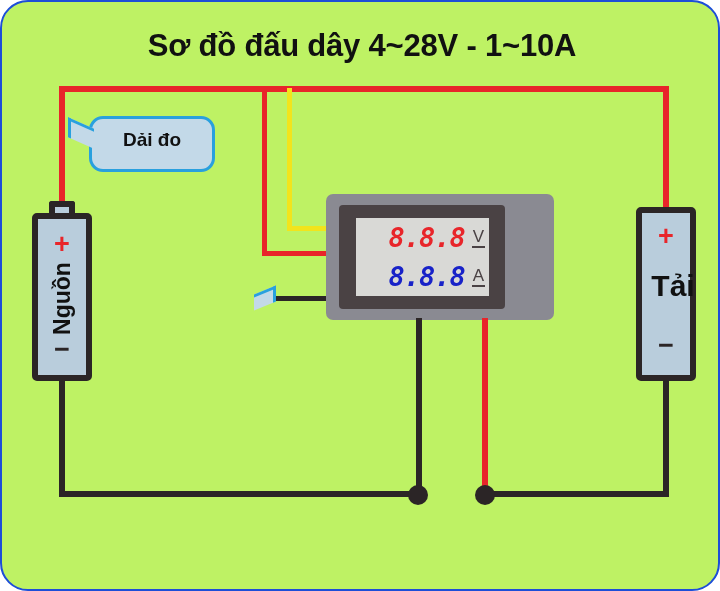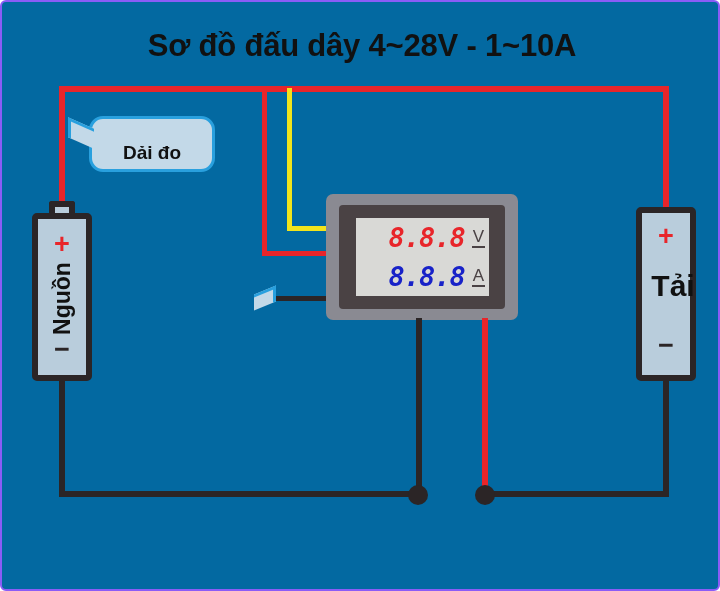--- a/index.html
+++ b/index.html
@@ -4,23 +4,23 @@
 <style>
   html, body {
     margin: 0;
     padding: 0;
     background: #ffffff;
   }
   #canvas {
     position: relative;
     width: 720px;
     height: 591px;
-    background: #0369a1;
-    border: 2px solid #8b5cf6;
-    border-radius: 6px;
+    background: #bef264;
+    border: 2px solid #1d4ed8;
+    border-radius: 28px;
     box-sizing: border-box;
     overflow: hidden;
     font-family: "Liberation Sans", sans-serif;
   }
 
   
   #title {
     position: absolute;
     left: 0;
     top: 26px;
@@ -89,21 +89,21 @@
     color: #111111;
     font-weight: bold;
   }
   .callout .line-red { color: #e8252a; }
 
   
   #meter-outer {
     position: absolute;
     left: 324px;
     top: 192px;
-    width: 192px;
+    width: 228px;
     height: 126px;
     background: #8a8a92;
     border-radius: 7px;
     box-sizing: border-box;
   }
   #meter-inner {
     position: absolute;
     left: 13px;
     top: 11px;
     width: 166px;
@@ -210,21 +210,21 @@
     <span class="vert-label" style="left:-22px; top:66px; width:92px; font-size:23px; transform:rotate(-90deg);">Nguồn</span>
     <span class="sign sign-minus-dark" style="left:0; bottom:12px; width:48px; font-size:27px;">−</span>
   </div>
 
   <div class="term-box" style="left:634px; top:205px; width:60px; height:174px;">
     <span class="sign sign-plus-red" style="left:0; top:10px; width:48px; font-size:27px;">+</span>
     <span class="sign" style="left:7px; top:58px; width:48px; font-size:30px; color:#111111;">Tải</span>
     <span class="sign sign-minus-dark" style="left:0; bottom:16px; width:48px; font-size:27px;">−</span>
   </div>
 
-  <div class="callout" style="left:87px; top:114px; width:126px; height:56px; padding-top:22px;">
+  <div class="callout" style="left:87px; top:114px; width:126px; height:56px; padding-top:9px;">
     <div style="font-size:19px; line-height:24px;">Dải đo</div>
   </div>
 
   <div style="position:absolute; left:66px; top:121px; width:26px; height:20px;
               background:#c3d9e8; border-top:3px solid #29a0de; border-left:3px solid #29a0de;
               transform:skewY(24deg); box-sizing:border-box;"></div>
 
 
   <div style="position:absolute; left:252px; top:288px; width:22px; height:16px;
               background:#c3d9e8; border-top:3px solid #29a0de; border-right:3px solid #29a0de;

